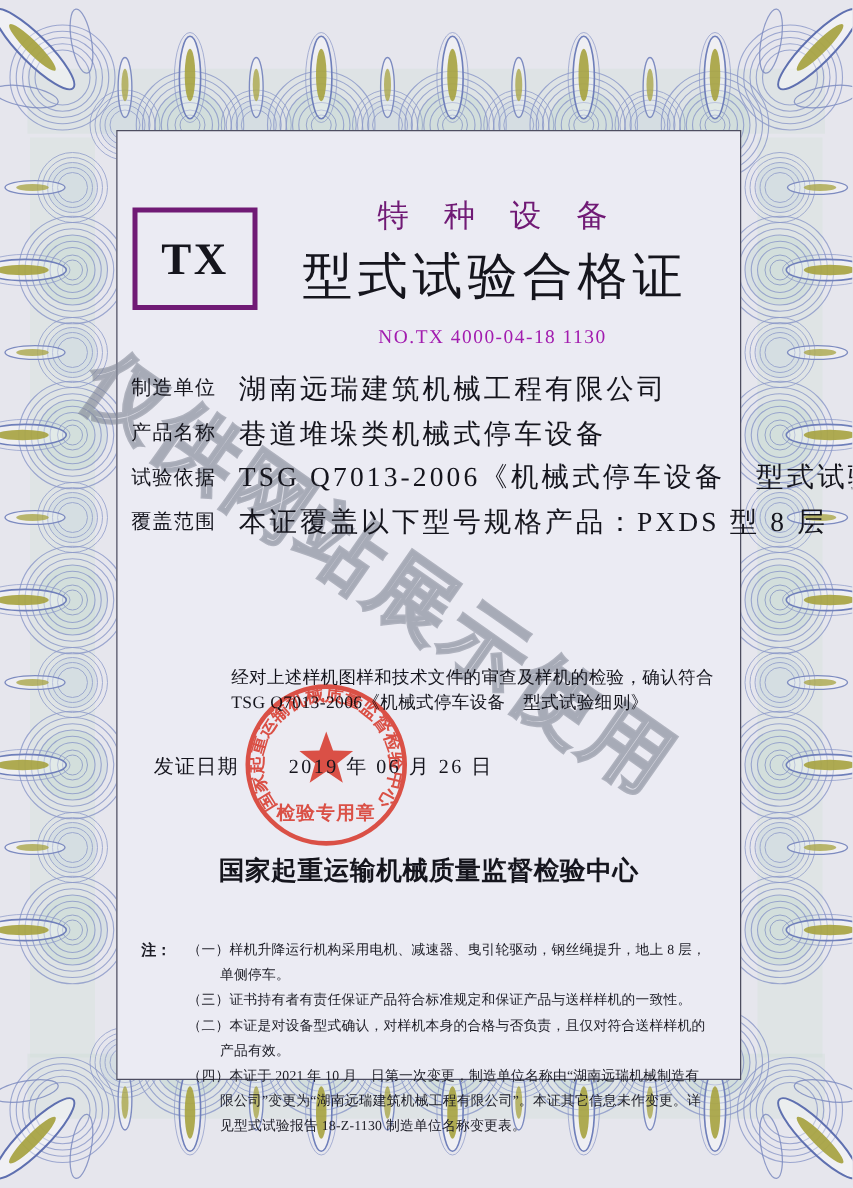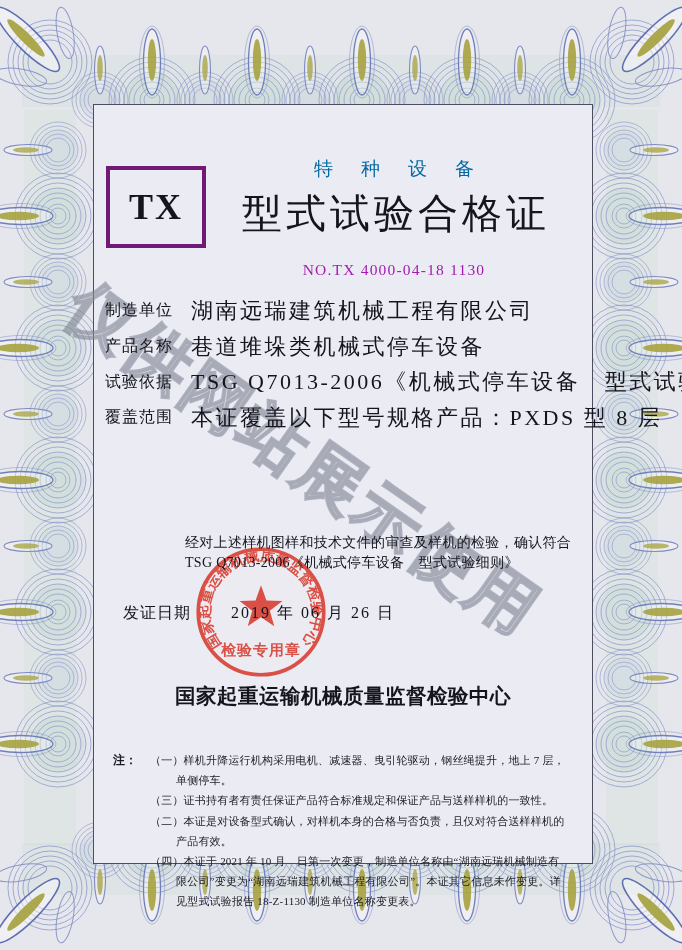--- a/index.html
+++ b/index.html
@@ -11,21 +11,21 @@
   .watermark{position:absolute;left:100px;top:262px;z-index:2;font-family:"Liberation Sans","DejaVu Sans",sans-serif;
          font-size:66px;font-weight:700;letter-spacing:4px;white-space:nowrap;
          transform:rotate(35deg);transform-origin:0 0;
          color:rgba(158,163,176,0.22);-webkit-text-stroke:2.2px rgba(126,131,146,0.55);}
   .content{position:absolute;left:93px;top:104px;width:500px;height:760px;z-index:3;color:#15151d;}
   .content > *{position:absolute;}
   .tx-box{left:13px;top:62px;width:100px;height:82px;border:4px solid #701a75;box-sizing:border-box;
           display:flex;align-items:center;justify-content:center;
           font-size:36px;font-weight:700;letter-spacing:2px;}
   .head{left:112px;top:52px;width:378px;text-align:center;}
-  .subtitle{font-size:19px;letter-spacing:28px;padding-left:28px;color:#0369a1;}
+  .subtitle{font-size:25px;letter-spacing:28px;padding-left:28px;color:#701a75;}
   .title{font-size:40px;font-weight:400;letter-spacing:4px;padding-left:4px;margin-top:4px;white-space:nowrap;}
   .cert-no{left:112px;top:157px;width:378px;text-align:center;font-size:15.5px;letter-spacing:1.2px;color:#a21caf;}
   .fields{left:12px;top:189px;width:460px;}
   .frow{height:35.7px;display:flex;align-items:center;}
   .flabel{width:86px;font-size:16px;letter-spacing:1px;flex:none;}
   .fvalue{font-size:22px;letter-spacing:2.5px;white-space:nowrap;}
   .conclusion{left:92px;top:429px;width:392px;font-size:14px;line-height:19.5px;letter-spacing:0.3px;}
   .stamp{left:96px;top:436px;width:144px;height:144px;z-index:1;mix-blend-mode:multiply;opacity:0.93;}
   .issue-row{left:30px;top:499px;display:flex;align-items:center;z-index:3;gap:20px;}
   .issue-label{font-size:16px;letter-spacing:1px;}
@@ -198,21 +198,21 @@
     <div class="issue-row" data-interactable="false">
       <span class="issue-label" data-interactable="false">发证日期</span>
       <span class="issue-value" data-interactable="false">2019 年 06 月 26 日</span>
     </div>
 
     <div class="authority" data-interactable="false">国家起重运输机械质量监督检验中心</div>
 
     <div class="notes" data-interactable="false">
       <span class="njx" data-interactable="false">注：</span>
       <div class="nlist" data-interactable="false">
-        <p data-interactable="false">（一）样机升降运行机构采用电机、减速器、曳引轮驱动，钢丝绳提升，地上 7 层，单侧停车。</p>
+        <p data-interactable="false">（一）样机升降运行机构采用电机、减速器、曳引轮驱动，钢丝绳提升，地上 8 层，单侧停车。</p>
         <p data-interactable="false">（三）证书持有者有责任保证产品符合标准规定和保证产品与送样样机的一致性。</p>
         <p data-interactable="false">（二）本证是对设备型式确认，对样机本身的合格与否负责，且仅对符合送样样机的产品有效。</p>
         <p data-interactable="false">（四）本证于 2021 年 10 月　日第一次变更，制造单位名称由“湖南远瑞机械制造有限公司”变更为“湖南远瑞建筑机械工程有限公司”。本证其它信息未作变更。详见型式试验报告 18-Z-1130 制造单位名称变更表。</p>
       </div>
     </div>
 
   </div>
 </div>
 
 </body></html>

